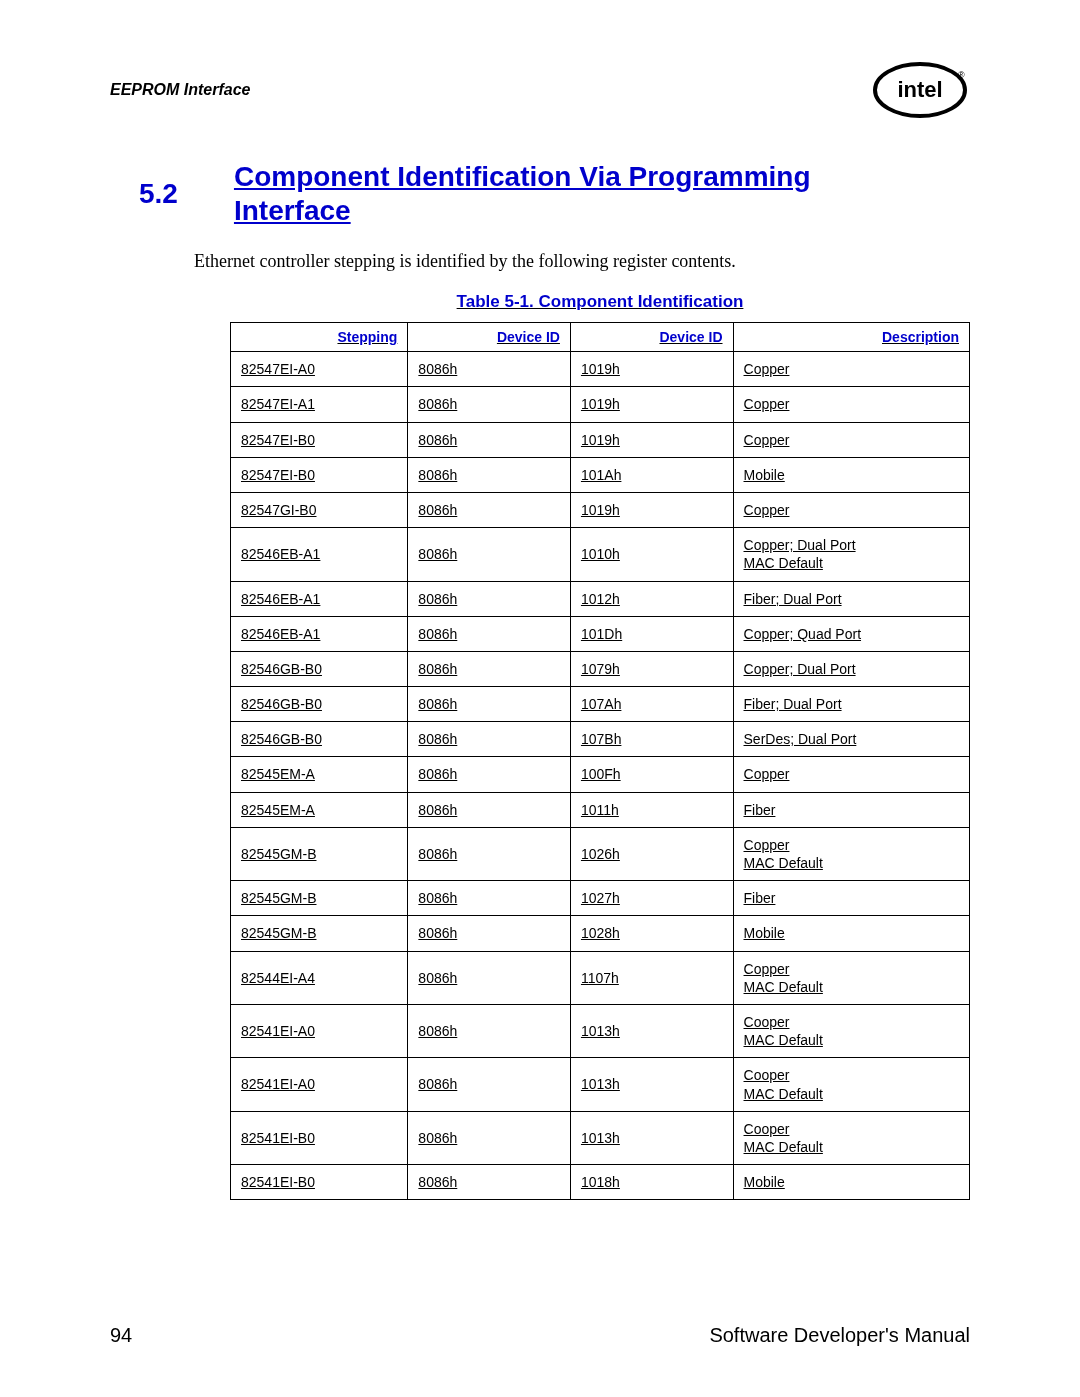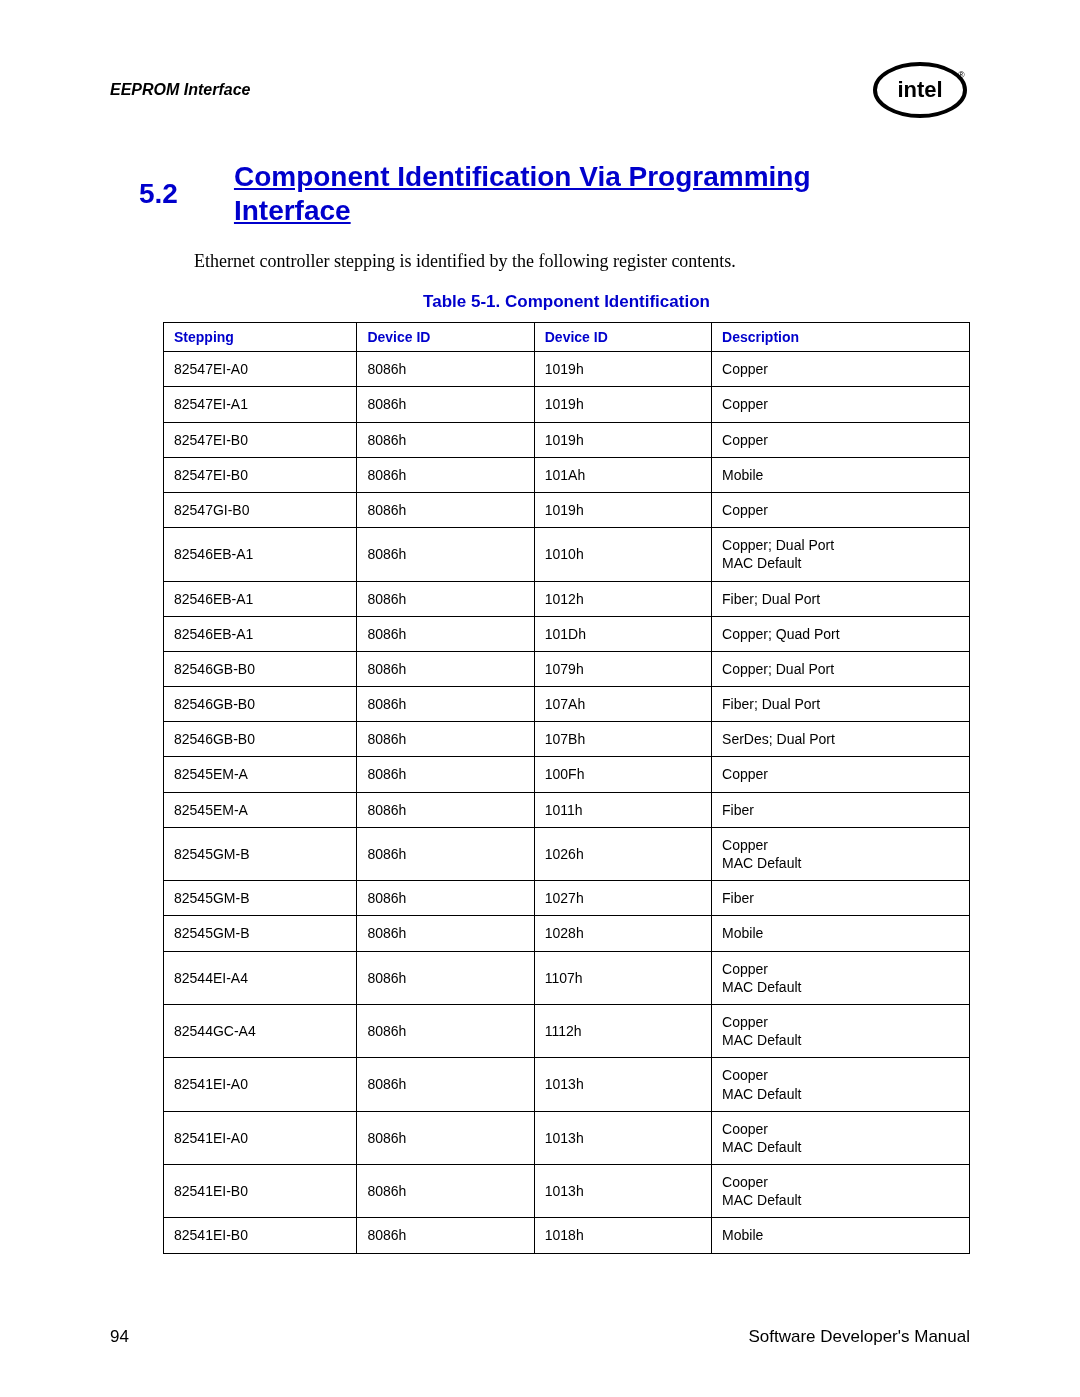--- a/index.html
+++ b/index.html
@@ -58,31 +58,32 @@
     margin: 24px 0 20px 84px;
   }
   .table-caption {
     color: #0000cc;
     font-weight: bold;
     font-size: 17px;
     text-align: center;
     margin-bottom: 10px;
   }
   .data-table-wrap {
-    margin-left: 53px;
+    margin-left: 120px;
+    text-decoration: underline;
   }
   table.data-table {
     border-collapse: collapse;
     width: 100%;
     font-size: 14px;
   }
   table.data-table th {
     color: #0000cc;
     font-weight: bold;
-    text-align: left;
+    text-align: right;
     padding: 6px 10px;
     border-top: 1px solid #000;
     border-bottom: 1px solid #000;
   }
   table.data-table th:first-child,
   table.data-table td:first-child {
     border-left: 1px solid #000;
   }
   table.data-table th:last-child,
   table.data-table td:last-child {
@@ -102,21 +103,21 @@
   .col-vendor { width: 22%; }
   .col-device { width: 22%; }
   .col-desc   { width: 32%; }
   .footer-row {
     position: absolute;
     bottom: 50px;
     left: 110px;
     right: 110px;
     display: flex;
     justify-content: space-between;
-    font-size: 17px;
+    font-size: 20px;
     text-align: center;
   }
   .footer-right {
     font-weight: normal;
   }
 </style>
 </head>
 <body>
 
 <div class="page">
@@ -247,26 +248,20 @@
             <td>1028h</td>
             <td>Mobile</td>
           </tr>
           <tr>
             <td>82544EI-A4</td>
             <td>8086h</td>
             <td>1107h</td>
             <td>Copper<br>MAC Default</td>
           </tr>
           <tr>
-            <td>82544GC-A4</td>
-            <td>8086h</td>
-            <td>1112h</td>
-            <td>Copper<br>MAC Default</td>
-          </tr>
-          <tr>
             <td>82541EI-A0</td>
             <td>8086h</td>
             <td>1013h</td>
             <td>Cooper<br>MAC Default</td>
           </tr>
           <tr>
             <td>82541EI-A0</td>
             <td>8086h</td>
             <td>1013h</td>
             <td>Cooper<br>MAC Default</td>

